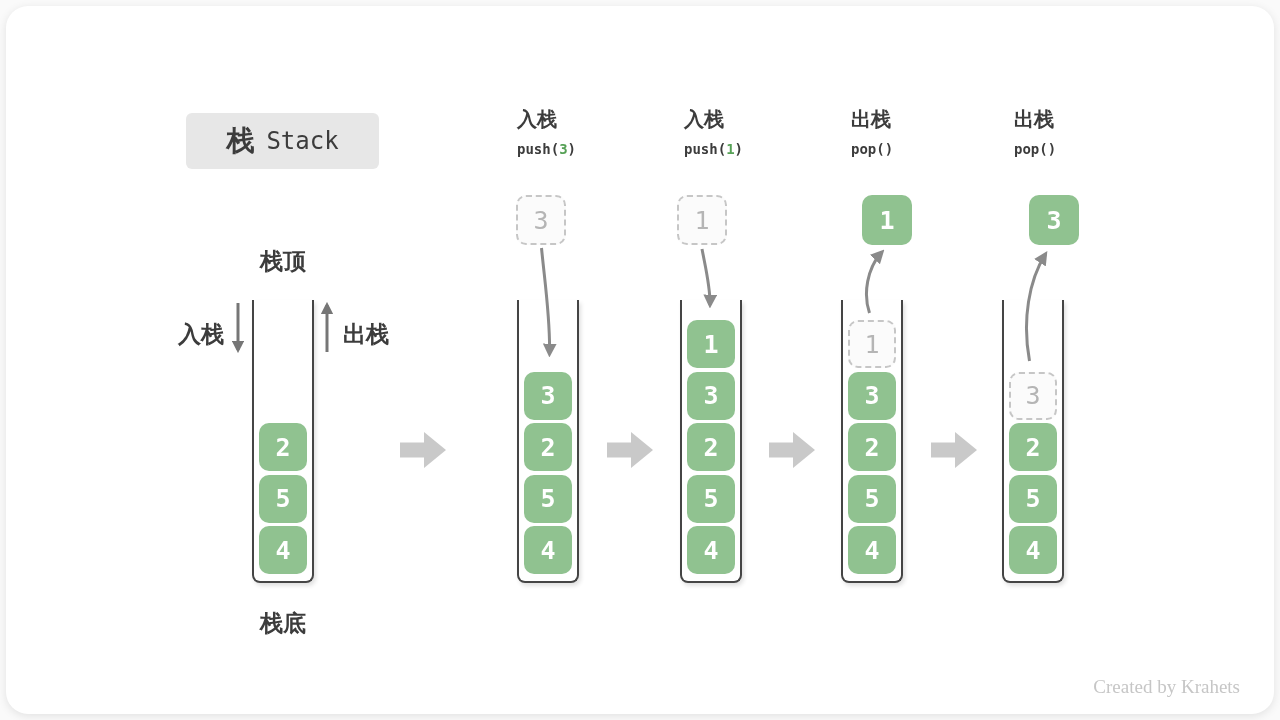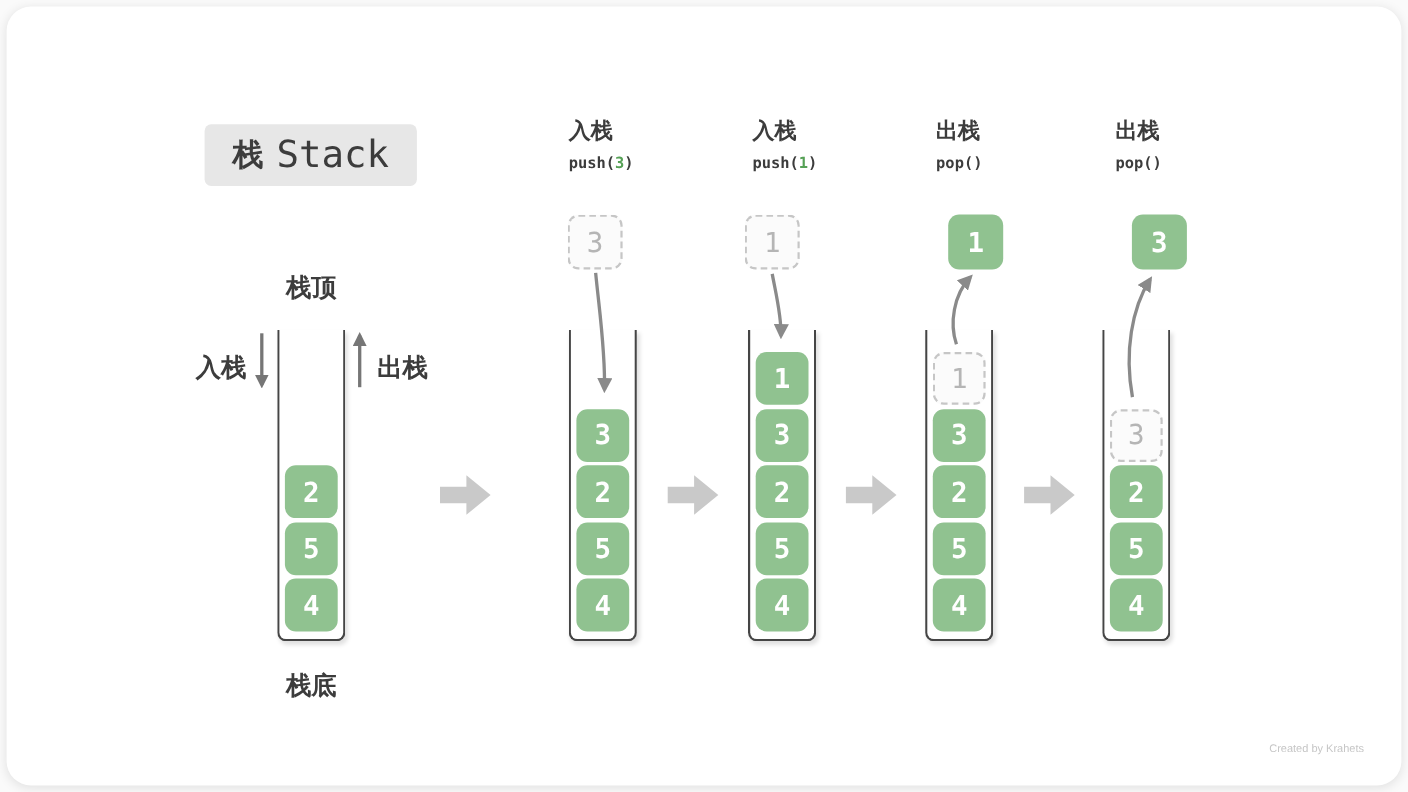--- a/index.html
+++ b/index.html
@@ -24,21 +24,21 @@
     box-shadow:0 2px 10px rgba(0,0,0,.10);
   }
   
   .title-box{
     position:absolute;left:180px;top:107px;width:193px;height:56px;
     background:var(--title-bg);border-radius:6px;
     display:flex;align-items:center;justify-content:center;gap:12px;
     color:var(--text-dark);
   }
   .title-zh{font-size:28px;font-weight:bold;}
-  .title-en{font-family:"DejaVu Sans Mono","Liberation Mono",monospace;font-size:34px;}
+  .title-en{font-family:"DejaVu Sans Mono","Liberation Mono",monospace;font-size:24px;}
   
   .op{position:absolute;top:100px;color:var(--text-dark);}
   .op-zh{font-size:20px;font-weight:600;line-height:26px;}
   .op-code{
     font-family:"DejaVu Sans Mono","Liberation Mono",monospace;
     font-size:14px;font-weight:600;margin-top:9px;letter-spacing:0px;
   }
   .op-code .arg{color:var(--green-arg);font-weight:bold;}
   
   .float-box{
@@ -75,22 +75,22 @@
   .side-label{position:absolute;color:var(--text-dark);font-weight:bold;font-size:23px;}
   .lbl-top{left:217px;top:240px;width:120px;text-align:center;}
   .lbl-bottom{left:217px;top:602px;width:120px;text-align:center;}
   .lbl-push{left:154px;top:313px;width:64px;text-align:right;}
   .lbl-pop{left:337px;top:313px;width:64px;text-align:left;}
   
   .arrows{position:absolute;left:0;top:0;width:1268px;height:708px;z-index:5;pointer-events:none;}
   
   .credit{
     position:absolute;right:34px;top:670px;
-    font-family:Liberation Sans, sans-serif;
-    font-size:10px;color:var(--credit);
+    font-family:Liberation Serif, serif;
+    font-size:19px;color:var(--credit);
   }
 </style>
 </head>
 <body>
 
 <div class="canvas">
 
   <svg class="arrows" viewBox="0 0 1268 708">
     <defs>
       <marker id="ah" viewBox="0 0 10 10" refX="7.5" refY="5" markerWidth="4.6" markerHeight="4.6" orient="auto">

